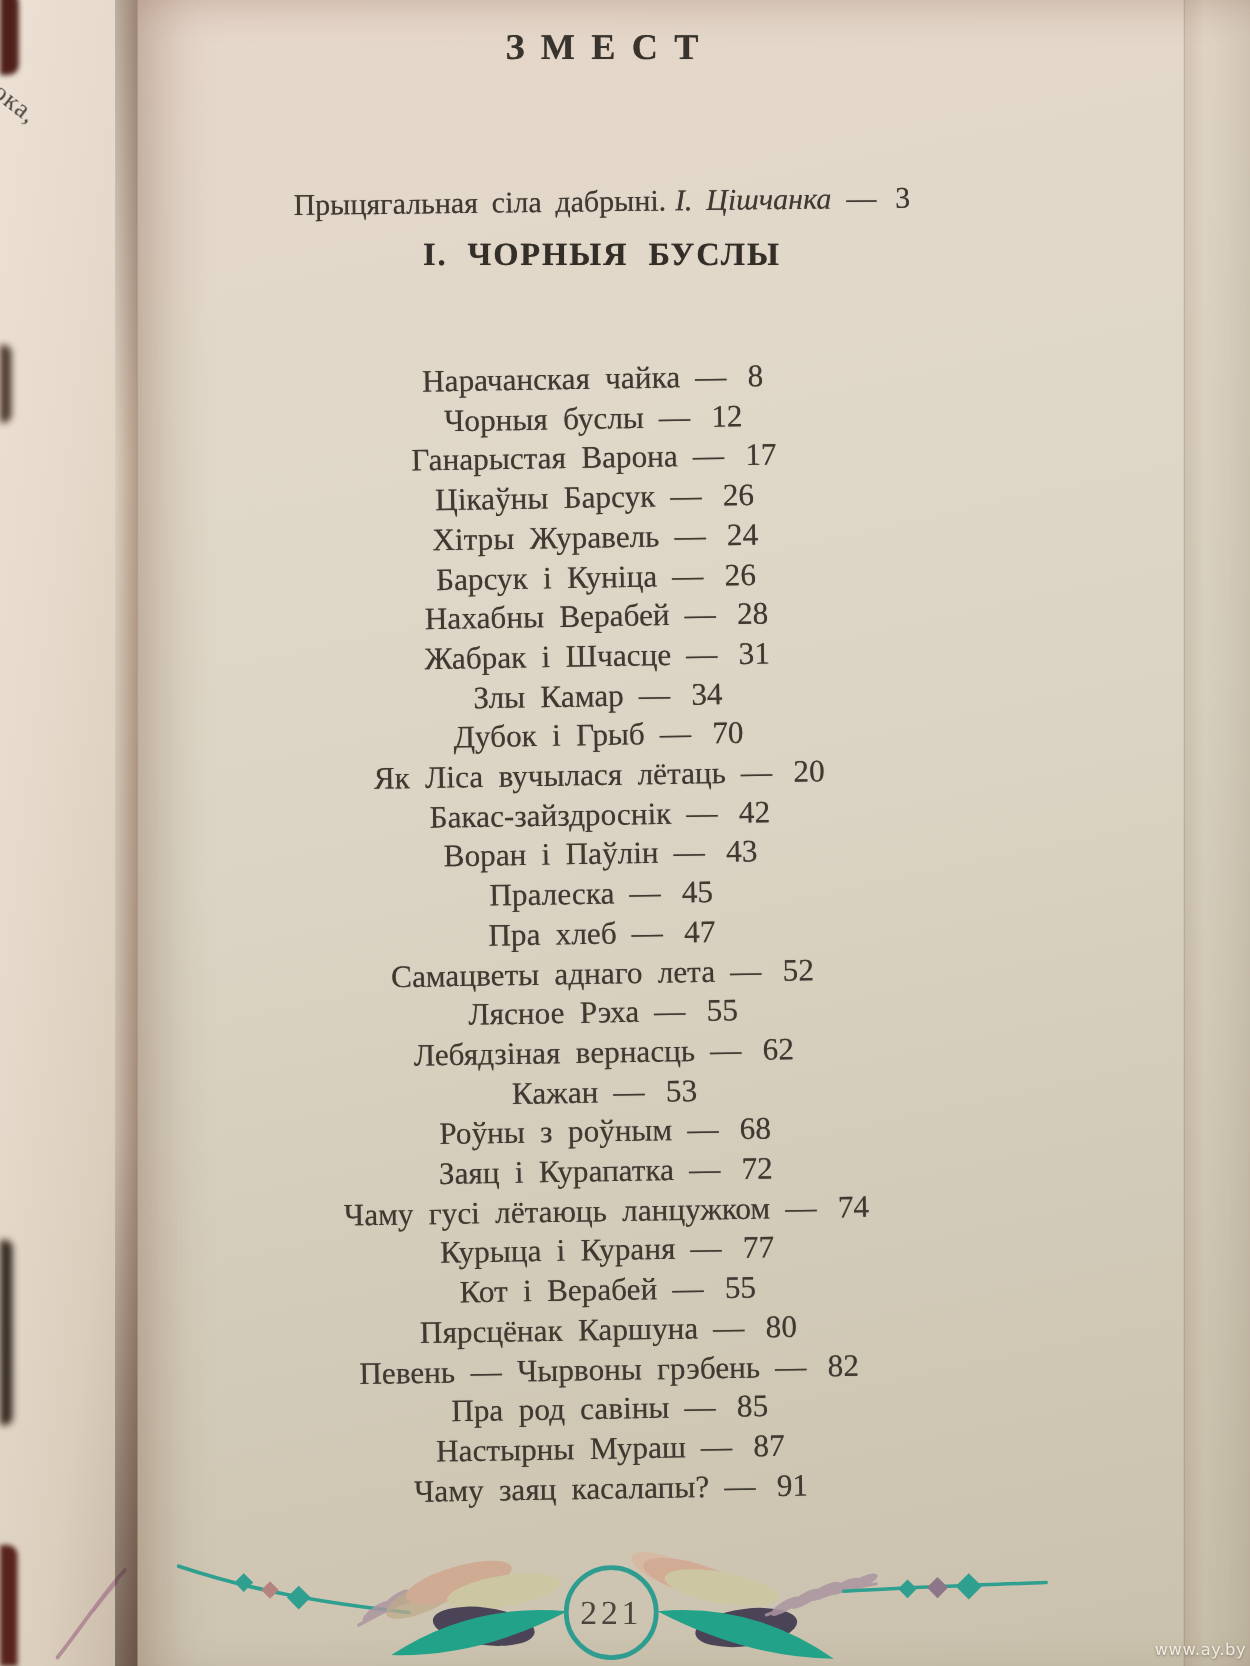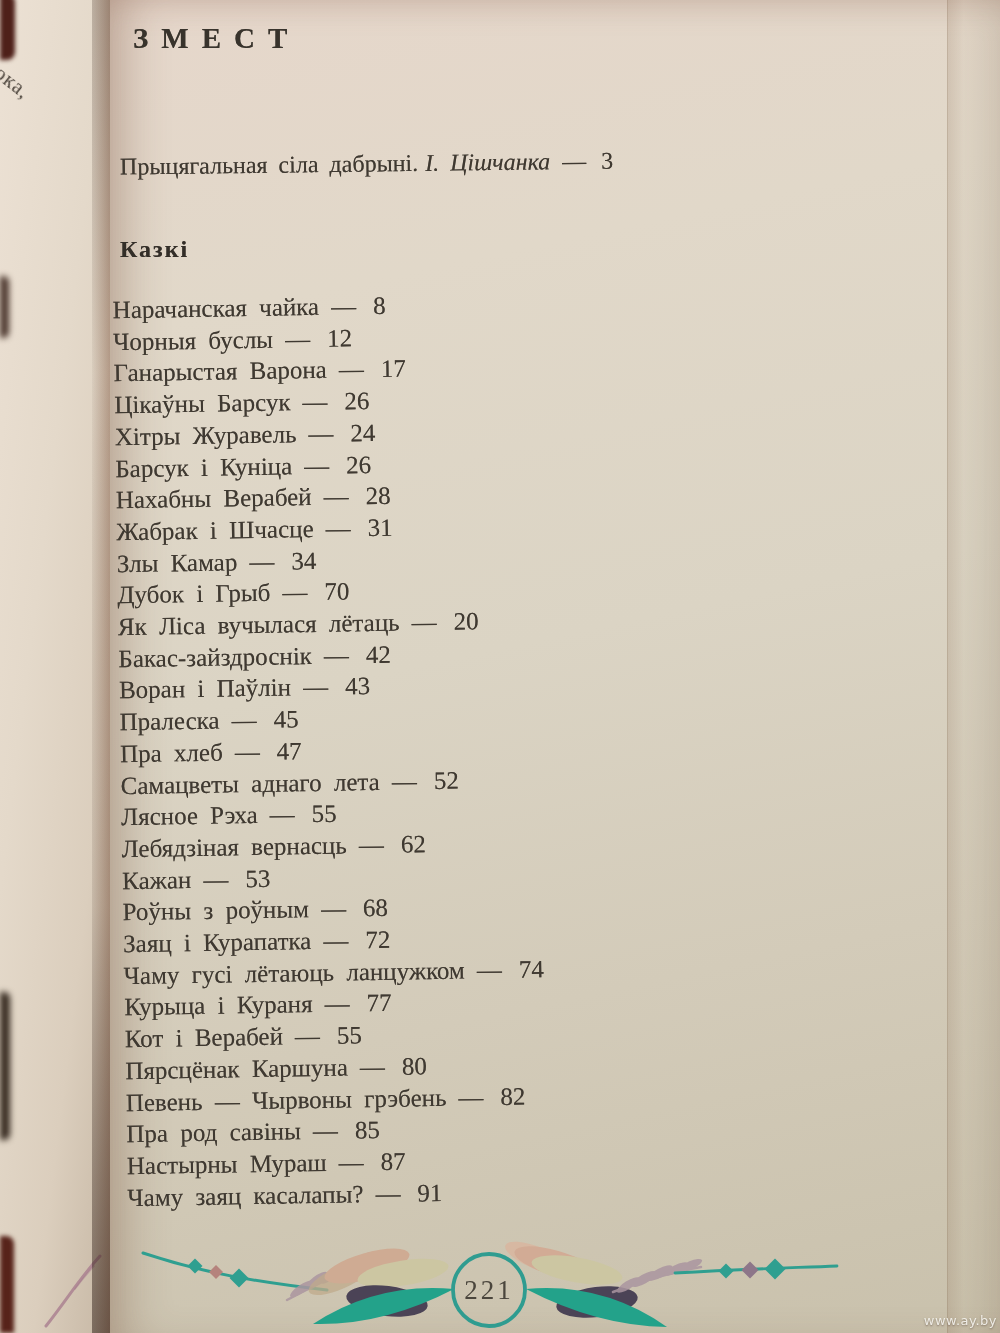--- a/index.html
+++ b/index.html
@@ -51,22 +51,22 @@
   }
   .page-edge {
     position:absolute; right:0; top:0; width:52px; height:100%;
     border-left:1px solid rgba(130,100,75,0.22);
     background:linear-gradient(90deg, rgba(140,110,85,0.20) 0%, rgba(170,150,120,0.08) 30%,
       rgba(120,100,75,0.15) 100%);
   }
 
   
   .content {
-    position:absolute; left:120px; top:0; width:755px; height:100%;
-    color:#3f3931;
+    position:absolute; left:104px; top:0; width:755px; height:100%;
+    text-align:center; color:#3f3931;
     text-shadow:0 0 0.6px rgba(63,57,49,0.65);
   }
   .content > * { position:absolute; width:100%; margin:0; }
   .title {
     top:22px; font-size:29px; font-weight:bold; color:#38332c;
     letter-spacing:13px; text-indent:13px;
   }
   .intro {
     top:149px; font-size:24px; word-spacing:5px; white-space:nowrap;
     transform:rotate(-0.7deg);
@@ -125,21 +125,21 @@
 
   <div class="page">
     <div class="page-edge"></div>
   </div>
 
   <div class="content">
     <h1 class="title">ЗМЕСТ</h1>
 
     <p class="intro"><span>Прыцягальная сіла дабрыні.</span><span class="it">І. Цішчанка</span><span class="dash">—</span><span class="pg">3</span></p>
 
-    <h3 class="section-subheading">Казкі</h3>
+    <h2 class="section-heading">І. ЧОРНЫЯ БУСЛЫ</h2>
 
     <div class="toc">
         <div class="toc-row"><span class="ttl">Нарачанская чайка</span><span class="dash">—</span><span class="pg">8</span></div>
         <div class="toc-row"><span class="ttl">Чорныя буслы</span><span class="dash">—</span><span class="pg">12</span></div>
         <div class="toc-row"><span class="ttl">Ганарыстая Варона</span><span class="dash">—</span><span class="pg">17</span></div>
         <div class="toc-row"><span class="ttl">Цікаўны Барсук</span><span class="dash">—</span><span class="pg">26</span></div>
         <div class="toc-row"><span class="ttl">Хітры Журавель</span><span class="dash">—</span><span class="pg">24</span></div>
         <div class="toc-row"><span class="ttl">Барсук і Куніца</span><span class="dash">—</span><span class="pg">26</span></div>
         <div class="toc-row"><span class="ttl">Нахабны Верабей</span><span class="dash">—</span><span class="pg">28</span></div>
         <div class="toc-row"><span class="ttl">Жабрак і Шчасце</span><span class="dash">—</span><span class="pg">31</span></div>

